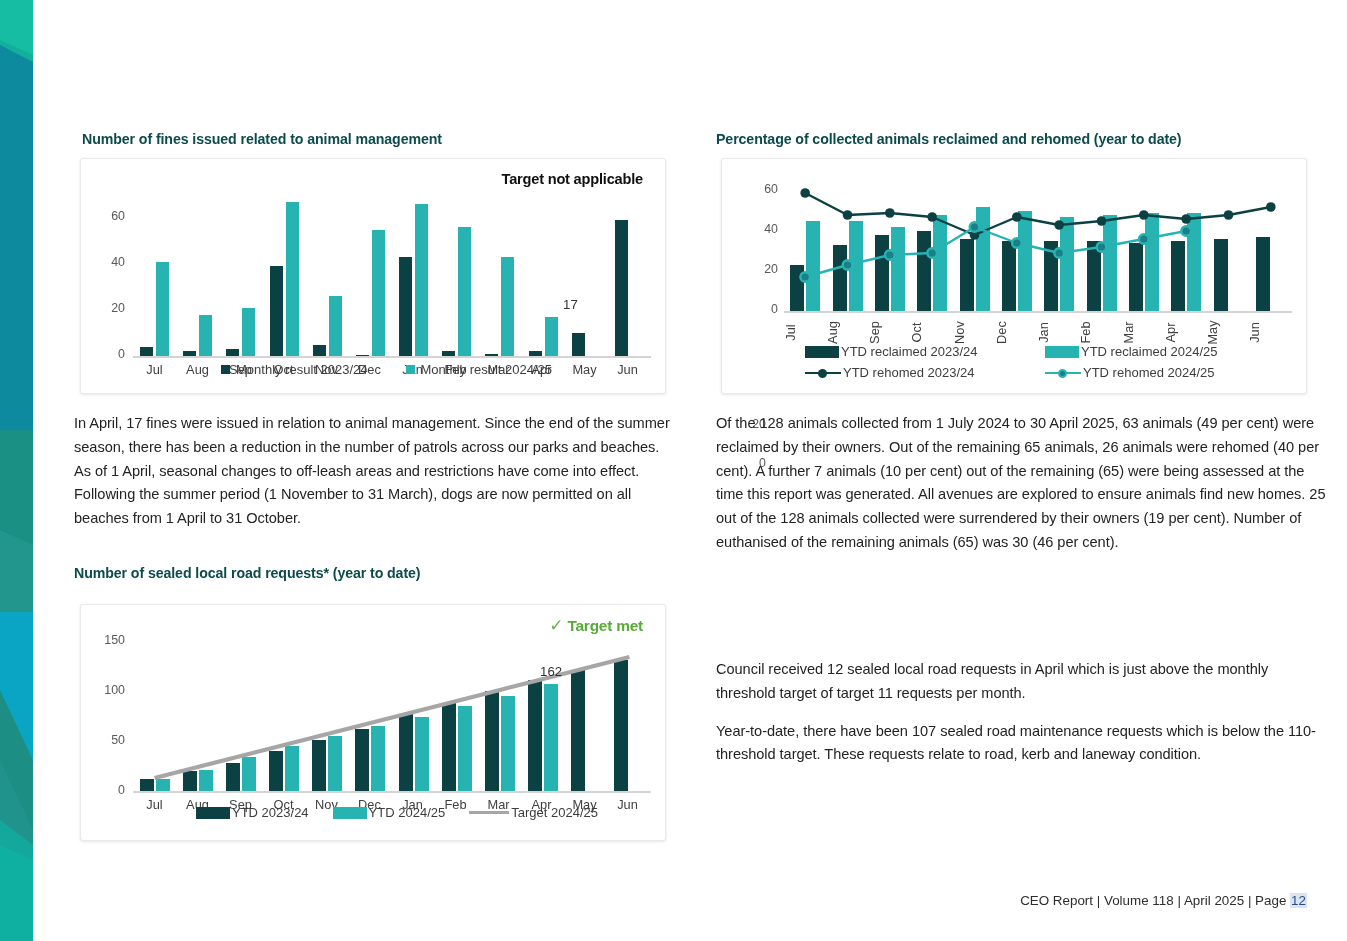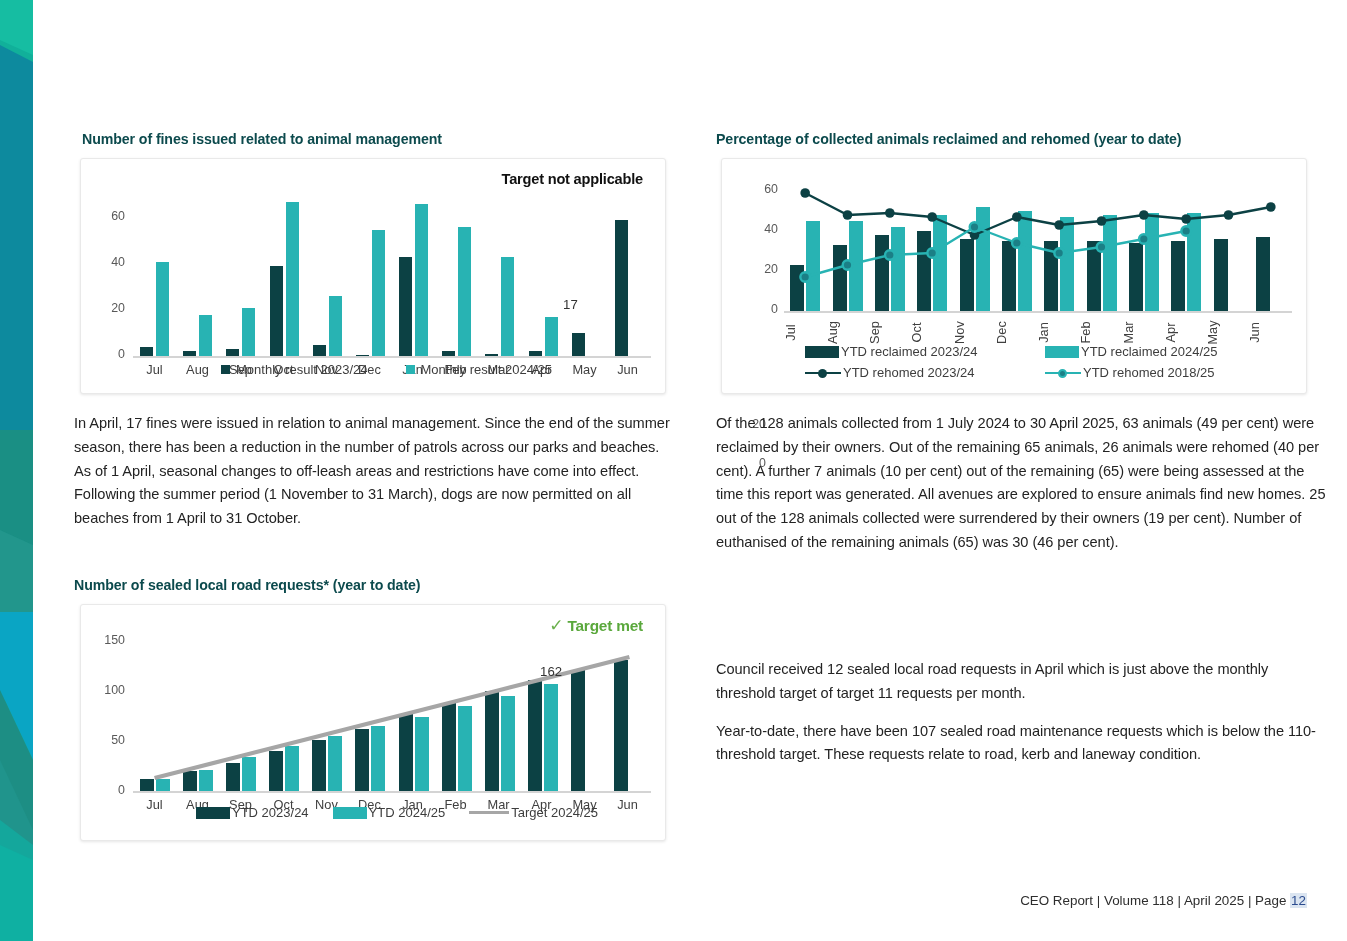--- a/index.html
+++ b/index.html
@@ -171,21 +171,21 @@
         <span class="sw-square" style="background:#28b3b3;"></span>
         <span class="legend-text">Monthly result 2024/25</span>
       </div>
     </div>
   </div>
 
   <div class="body-text" style="left:41px;top:412px;width:598px;">
     <p>In April, 17 fines were issued in relation to animal management. Since the end of the summer season, there has been a reduction in the number of patrols across our parks and beaches. As of 1 April, seasonal changes to off-leash areas and restrictions have come into effect. Following the summer period (1 November to 31 March), dogs are now permitted on all beaches from 1 April to 31 October.</p>
   </div>
 
-  <div class="section-title" style="left:41px;top:577px;">Number of sealed local road requests* (year to date)</div>
+  <div class="section-title" style="left:41px;top:565px;">Number of sealed local road requests* (year to date)</div>
 
   <div class="chart-card" style="left:47px;top:604px;width:584px;height:235px;">
 
     <div class="note-green" style="right:22px;top:10px;">
       <span style="color:#6ab04c;font-weight:normal;font-size:17px;">✓</span>
       <span>Target met</span>
     </div>
 
     <div class="axis-label" style="left:4px;top:178px;width:40px;">0</div>
     <div class="axis-label" style="left:4px;top:128px;width:40px;">50</div>
@@ -347,21 +347,21 @@
           <span class="ln" style="background:#0c4144;"></span>
           <span class="dot" style="background:#0c4144;"></span>
         </span>
         <span class="legend-text">YTD  rehomed 2023/24</span>
       </div>
       <div class="legend-item">
         <span class="sw-line">
           <span class="ln" style="background:#28b3b3;"></span>
           <span class="dot" style="background:#1b7f86;border:2px solid #28b3b3;box-sizing:border-box;"></span>
         </span>
-        <span class="legend-text">YTD  rehomed 2018/25</span>
+        <span class="legend-text">YTD  rehomed 2024/25</span>
       </div>
     </div>
   </div>
 
   <div class="body-text" style="left:683px;top:412px;width:610px;">
     <p>Of the 128 animals collected from 1 July 2024 to 30 April 2025, 63 animals (49 per cent) were reclaimed by their owners. Out of the remaining 65 animals, 26 animals were rehomed (40 per cent). A further 7 animals (10 per cent) out of the remaining (65) were being assessed at the time this report was generated. All avenues are explored to ensure animals find new homes. 25 out of the 128 animals collected were surrendered by their owners (19 per cent). Number of euthanised of the remaining animals (65) was 30 (46 per cent).</p>
   </div>
 
   <div class="body-text" style="left:683px;top:658px;width:600px;">
     <p>Council received 12 sealed local road requests in April which is just above the monthly threshold target of target 11 requests per month.</p>

